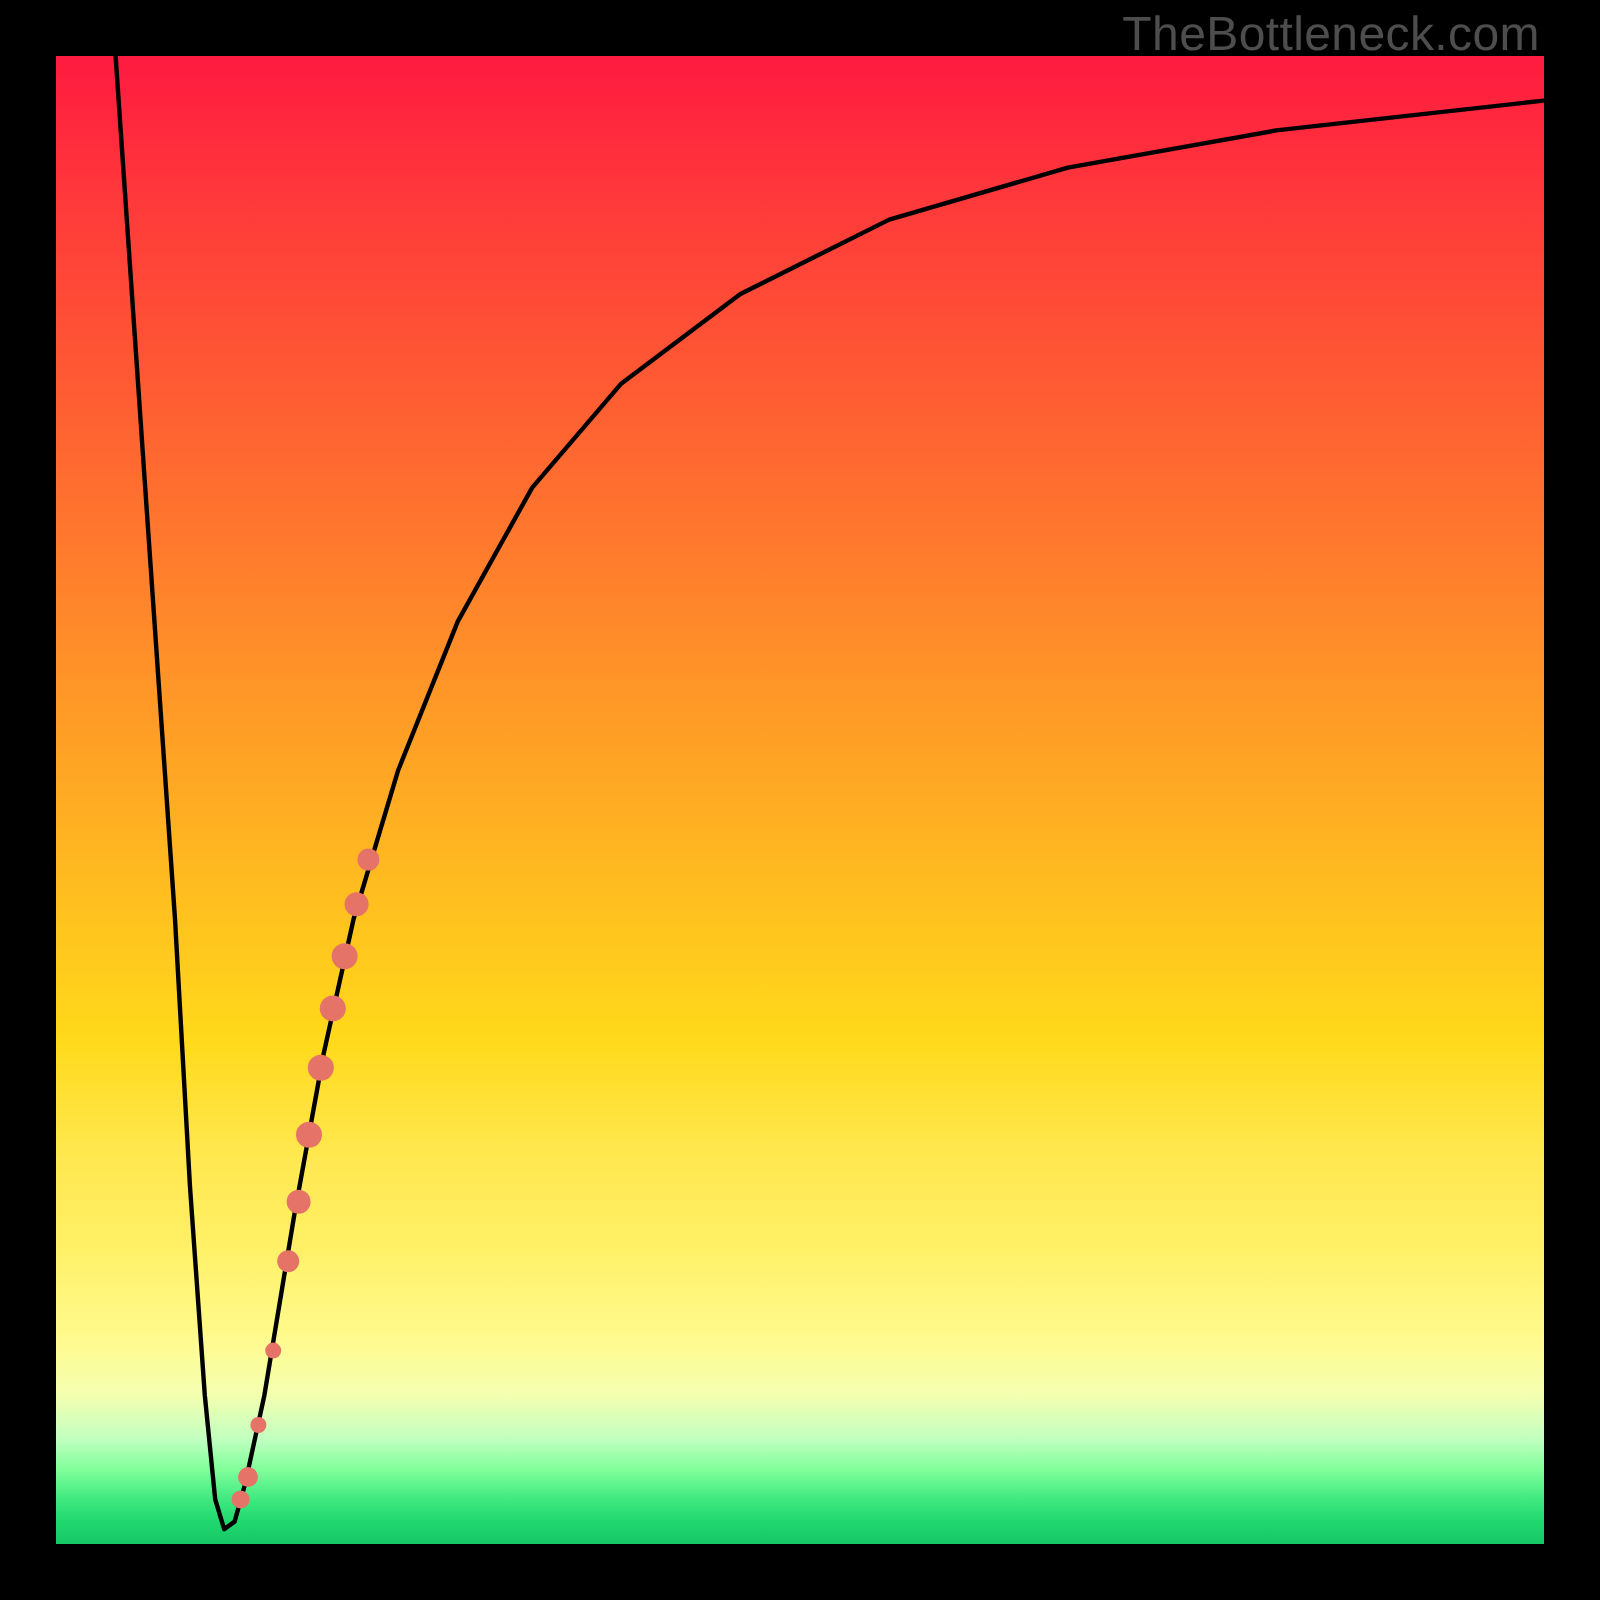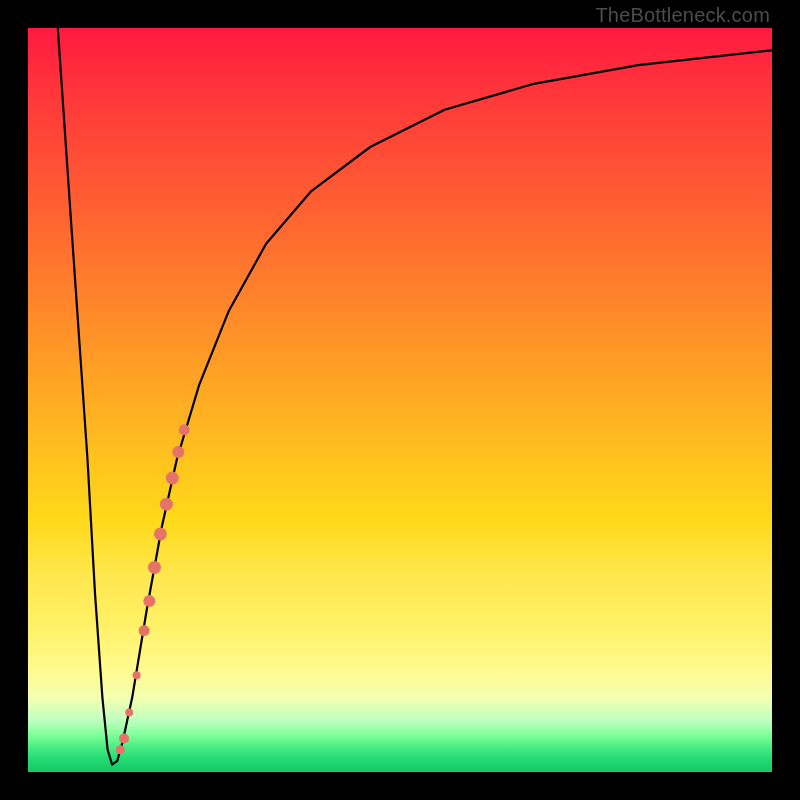--- a/index.html
+++ b/index.html
@@ -42,21 +42,21 @@
       #40e880 97%,
       #20d870 98.5%,
       #16c766 100%
     );
   }
   .watermark {
     position: absolute;
     top: 4px;
     right: 30px;
     color: #4d4d4d;
-    font-size: 20px;
+    font-size: 24px;
     letter-spacing: 0.2px;
     font-weight: 400;
   }
   svg.curve {
     position: absolute;
     top: 0;
     left: 0;
     width: 744px;
     height: 744px;
   }

